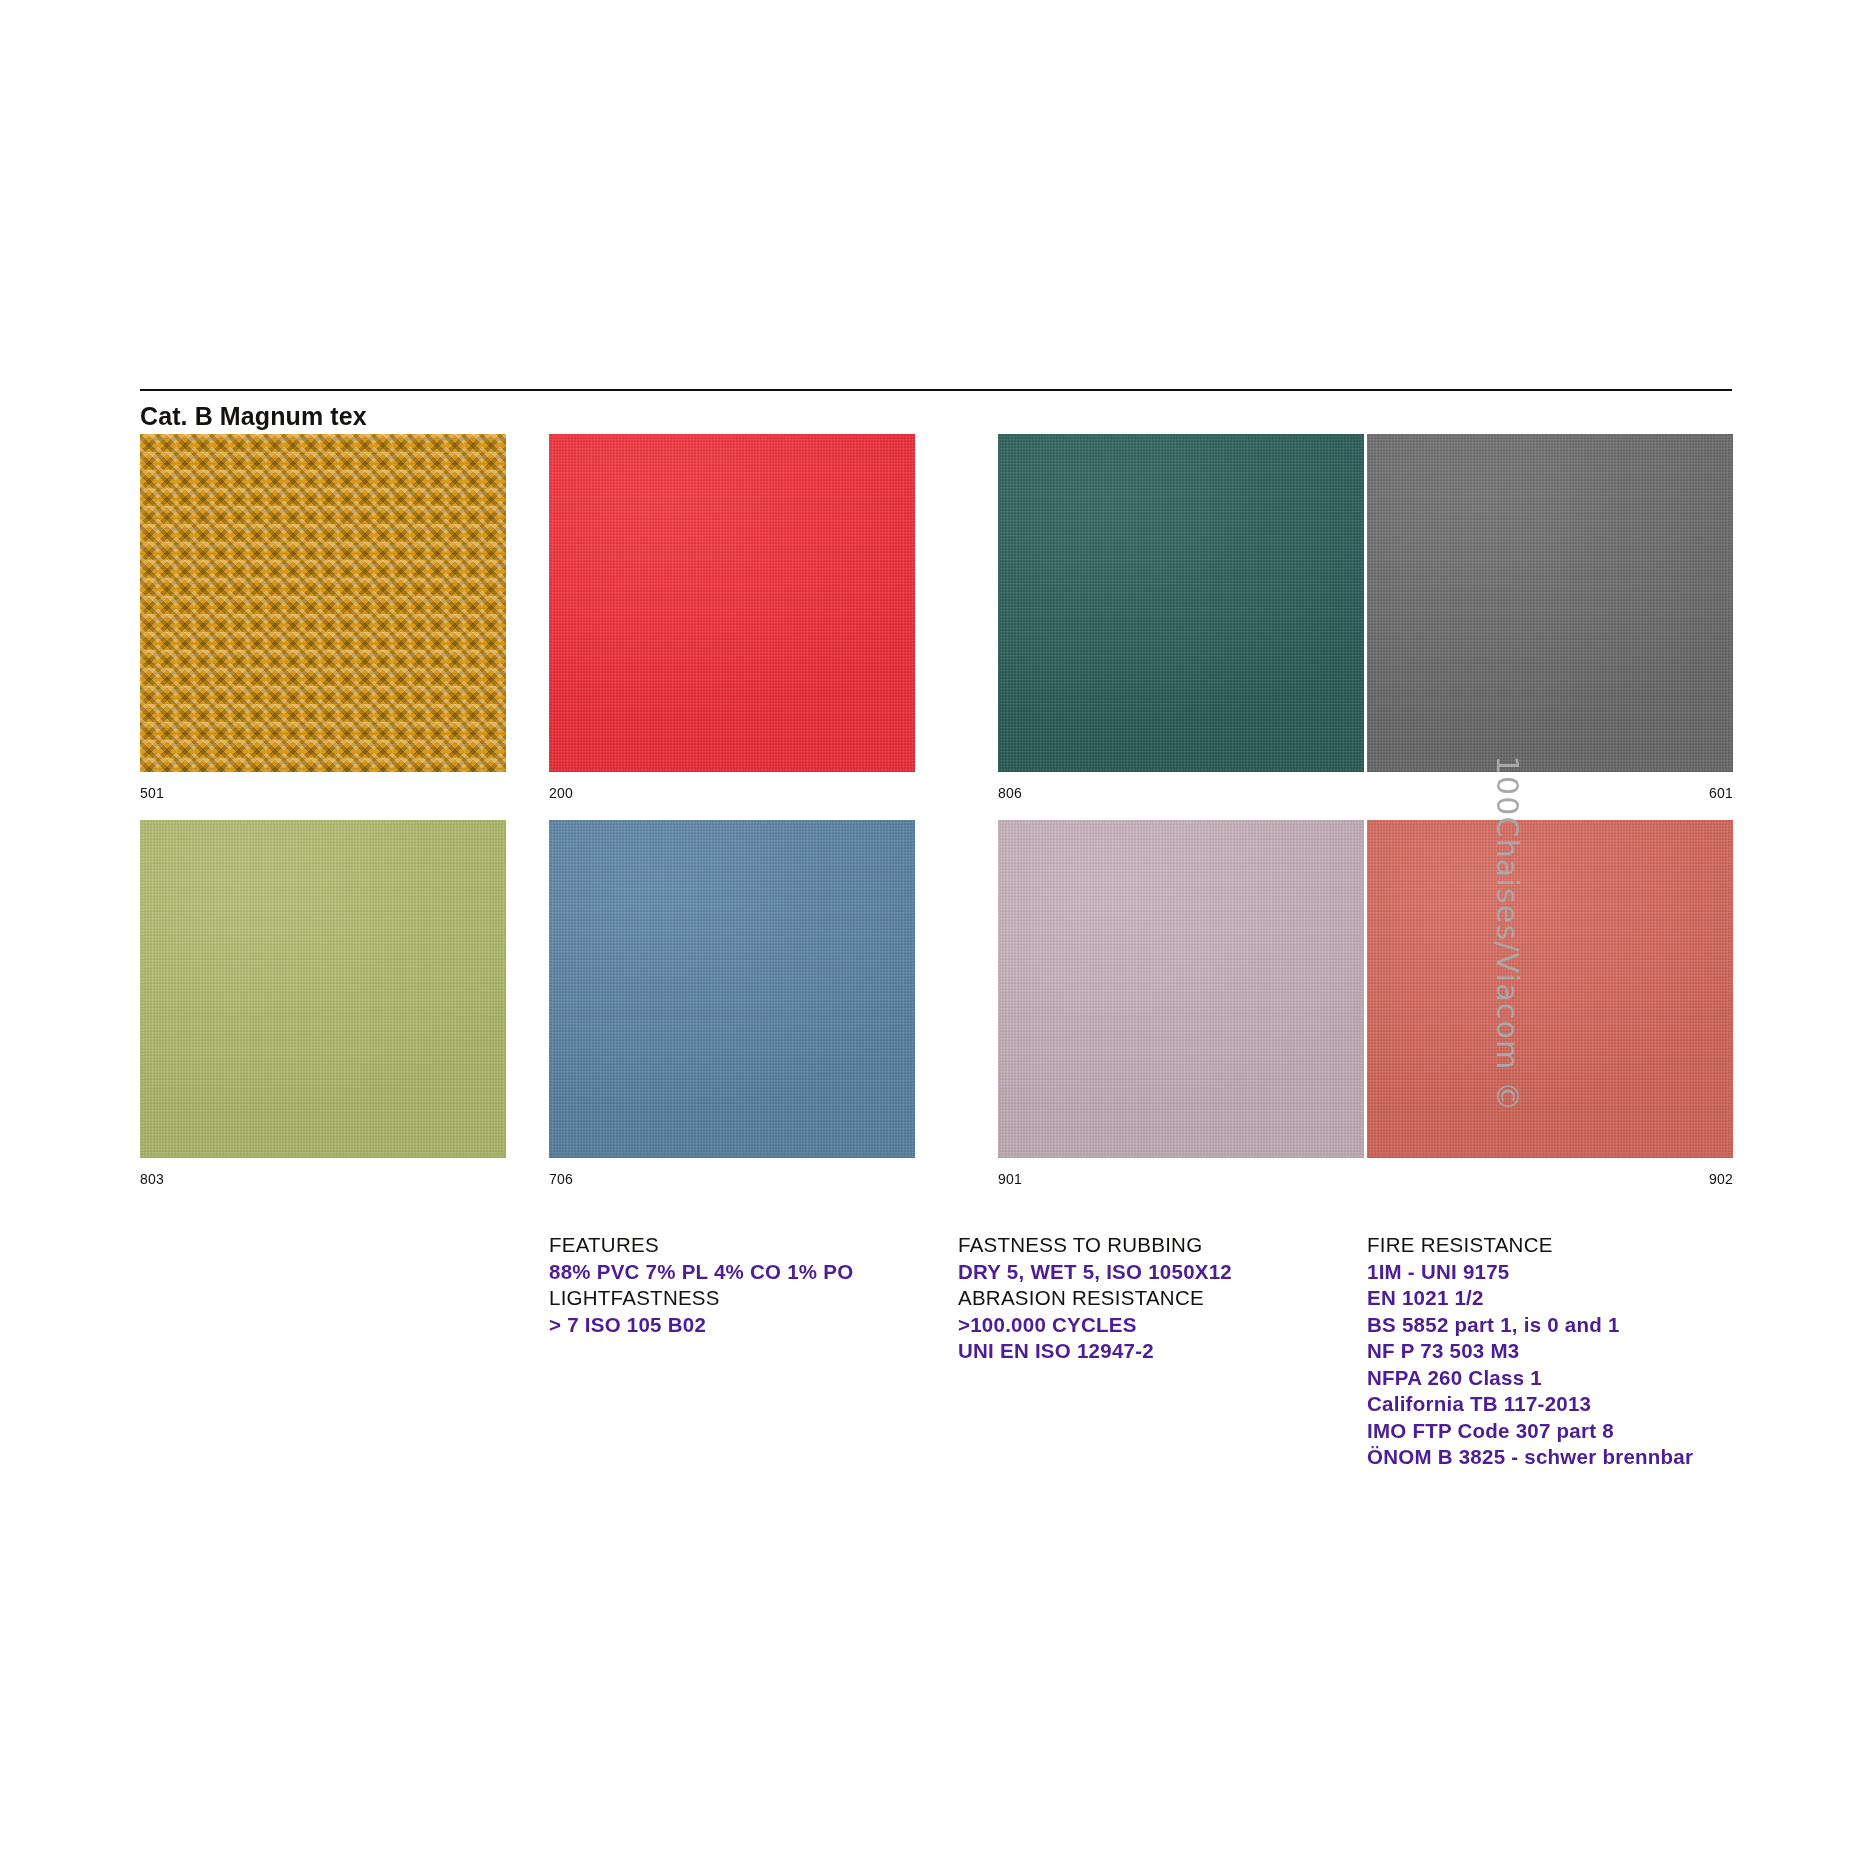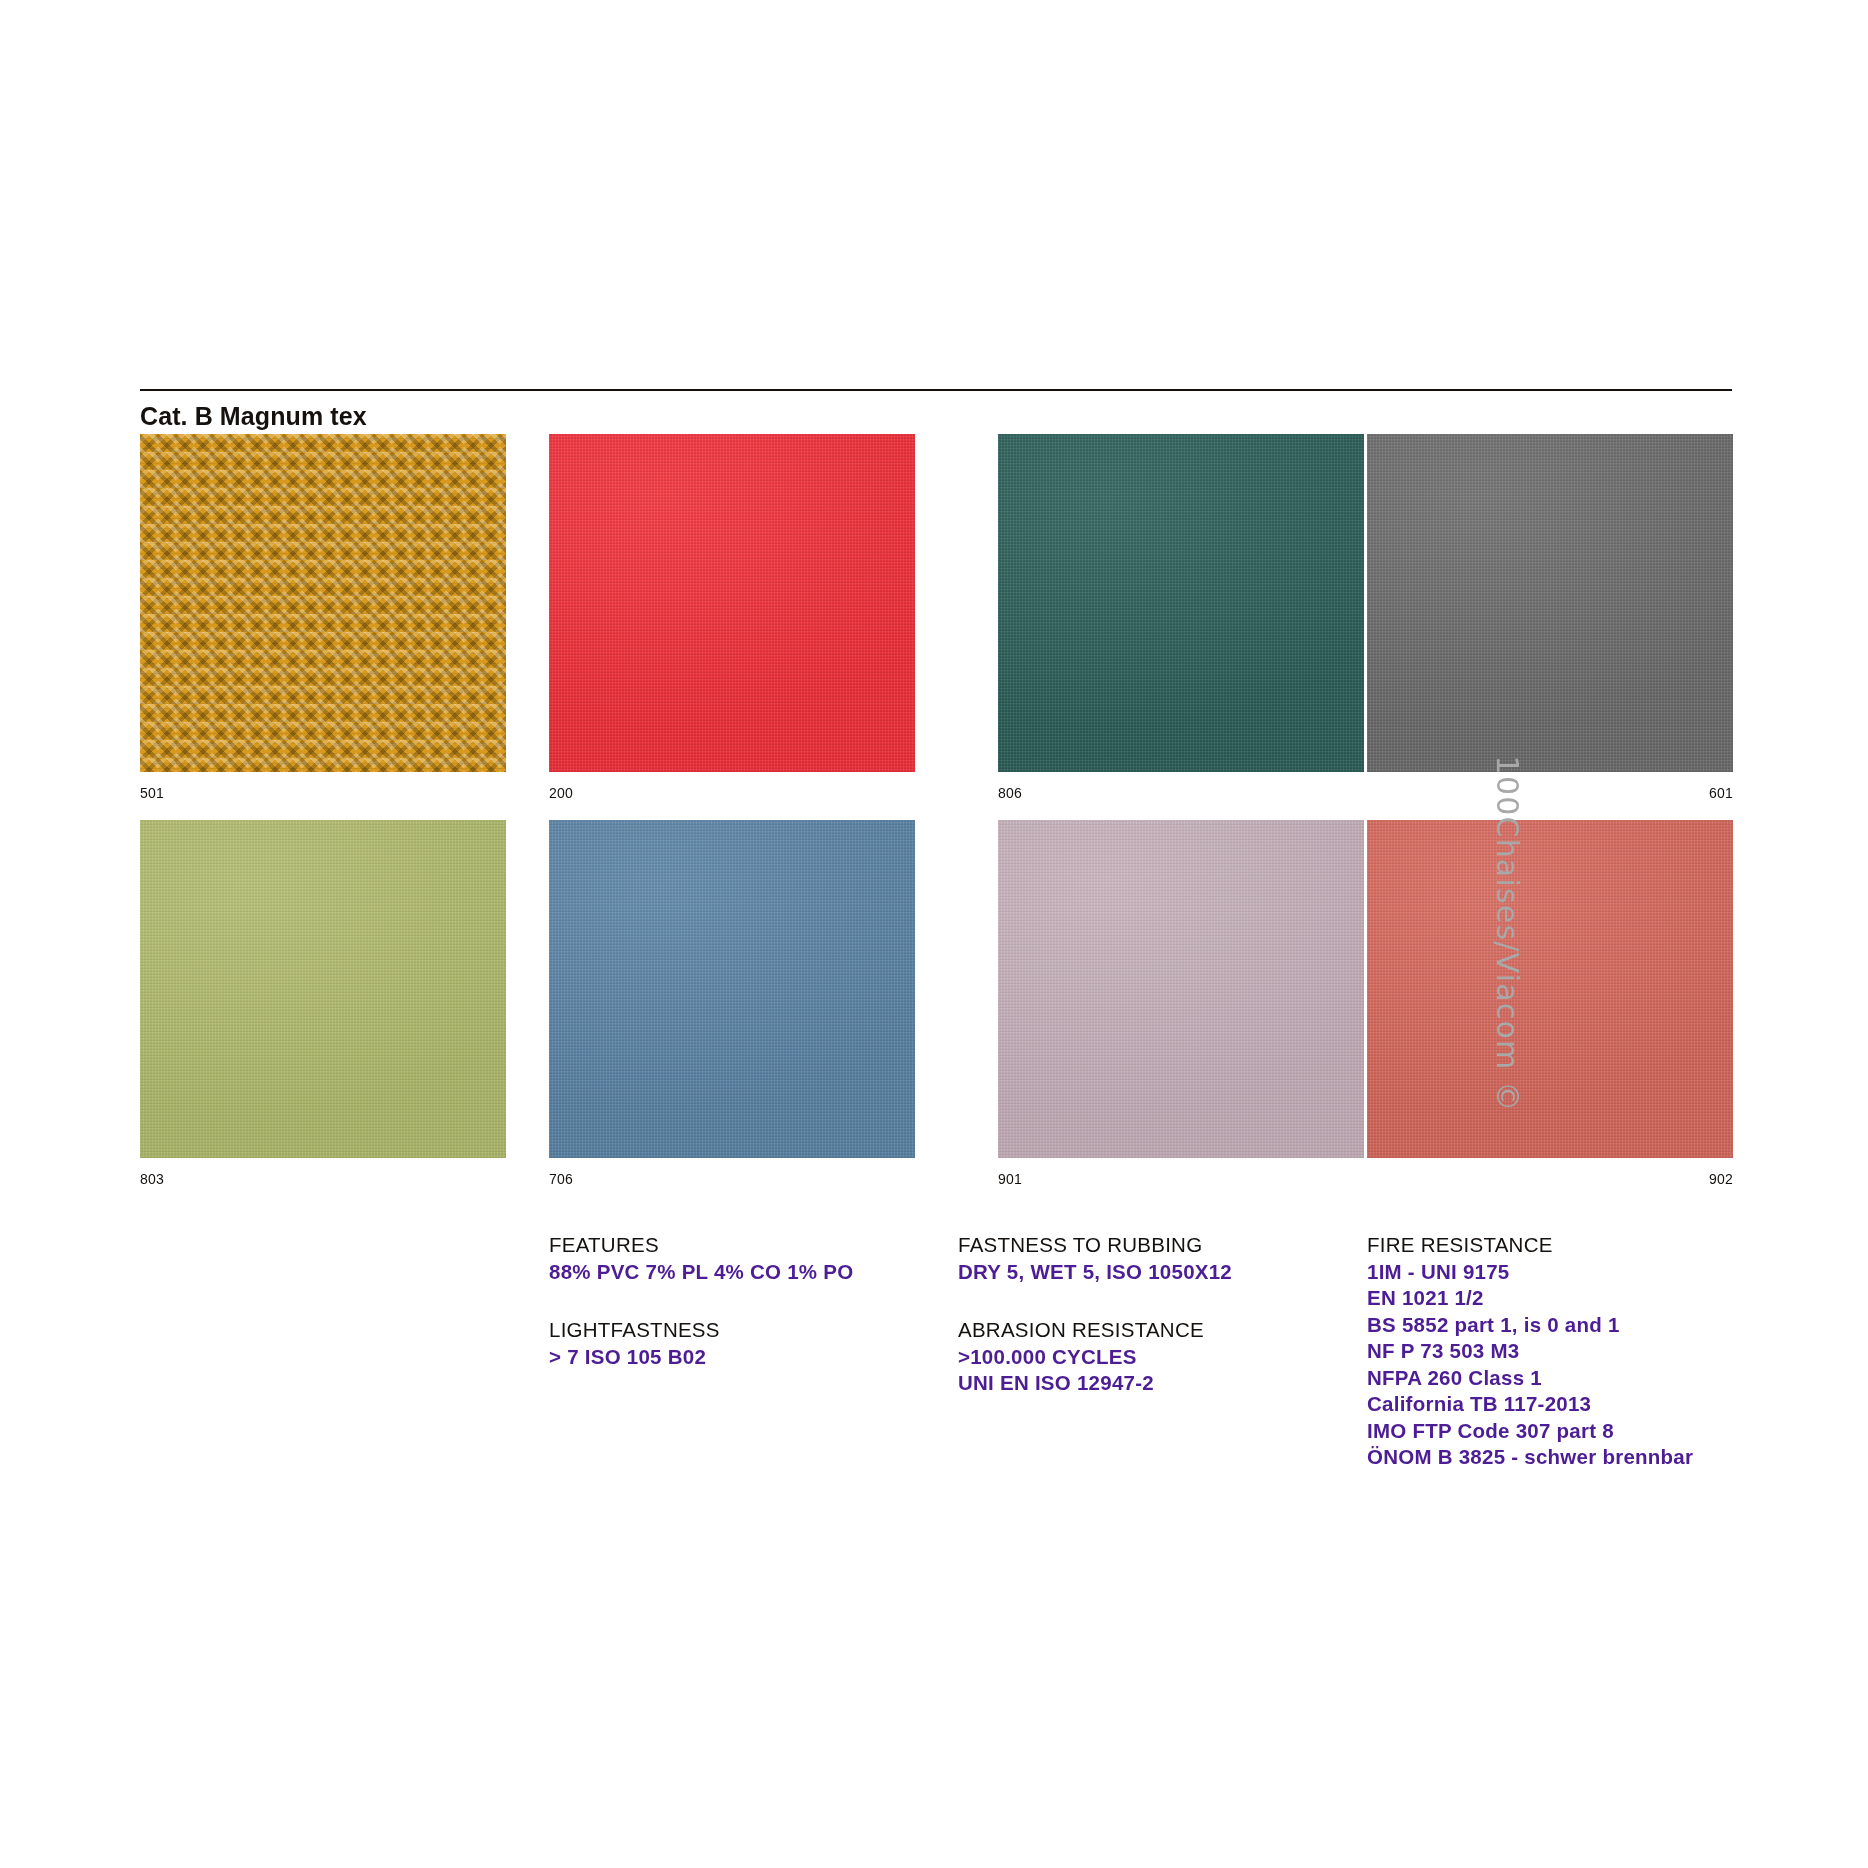--- a/index.html
+++ b/index.html
@@ -92,21 +92,21 @@
     width: 1592px;
   }
   .info-col {
     position: absolute;
     top: 0;
   }
   .info-col.ic0 { left: 409px; width: 380px; }
   .info-col.ic1 { left: 818px; width: 380px; }
   .info-col.ic2 { left: 1227px; width: 400px; }
 
-  .info-block { margin-bottom: 32px; }
+  .info-block { }
   .info-block:last-child { margin-bottom: 7px; }
   .info-heading {
     font-size: 20.5px;
     letter-spacing: 0.25px;
     line-height: 26.5px;
     color: #14110f;
     white-space: nowrap;
   }
   .info-line {
     font-size: 20.5px;

